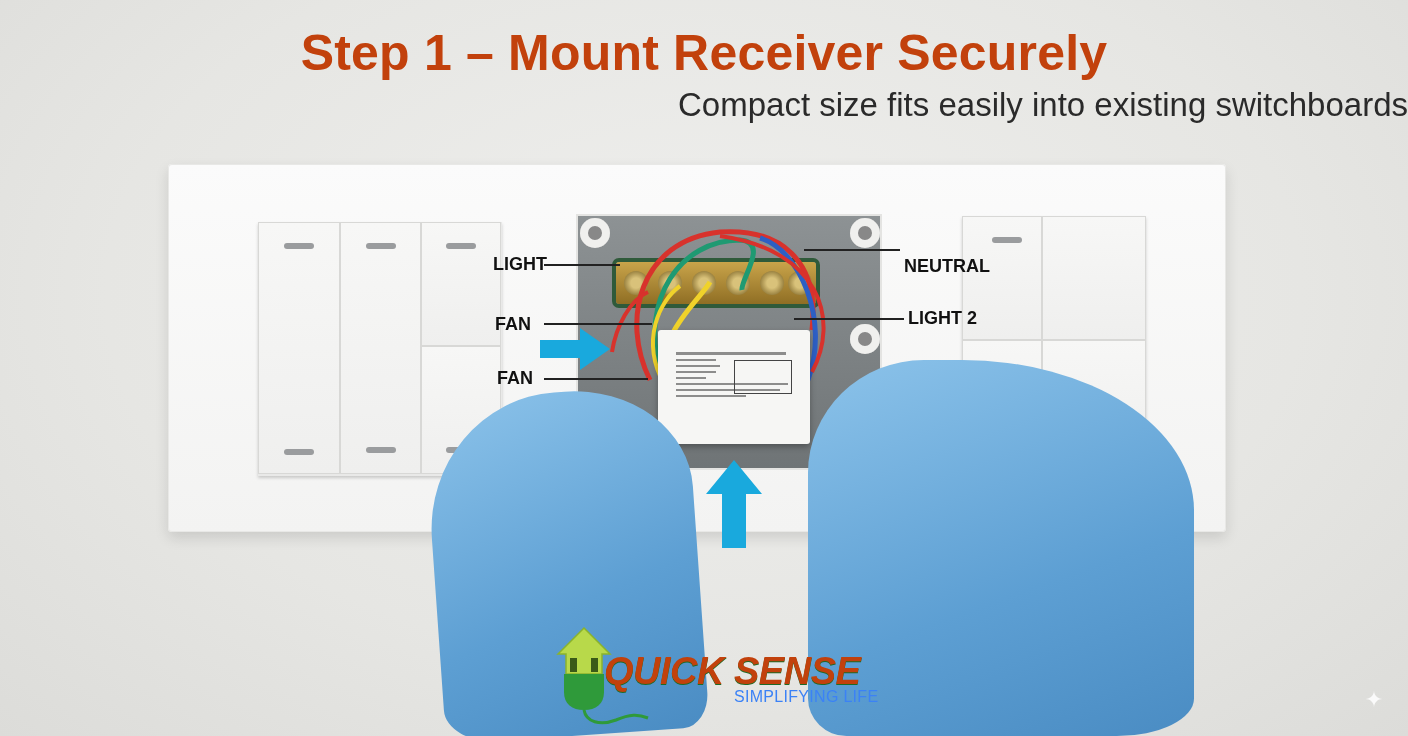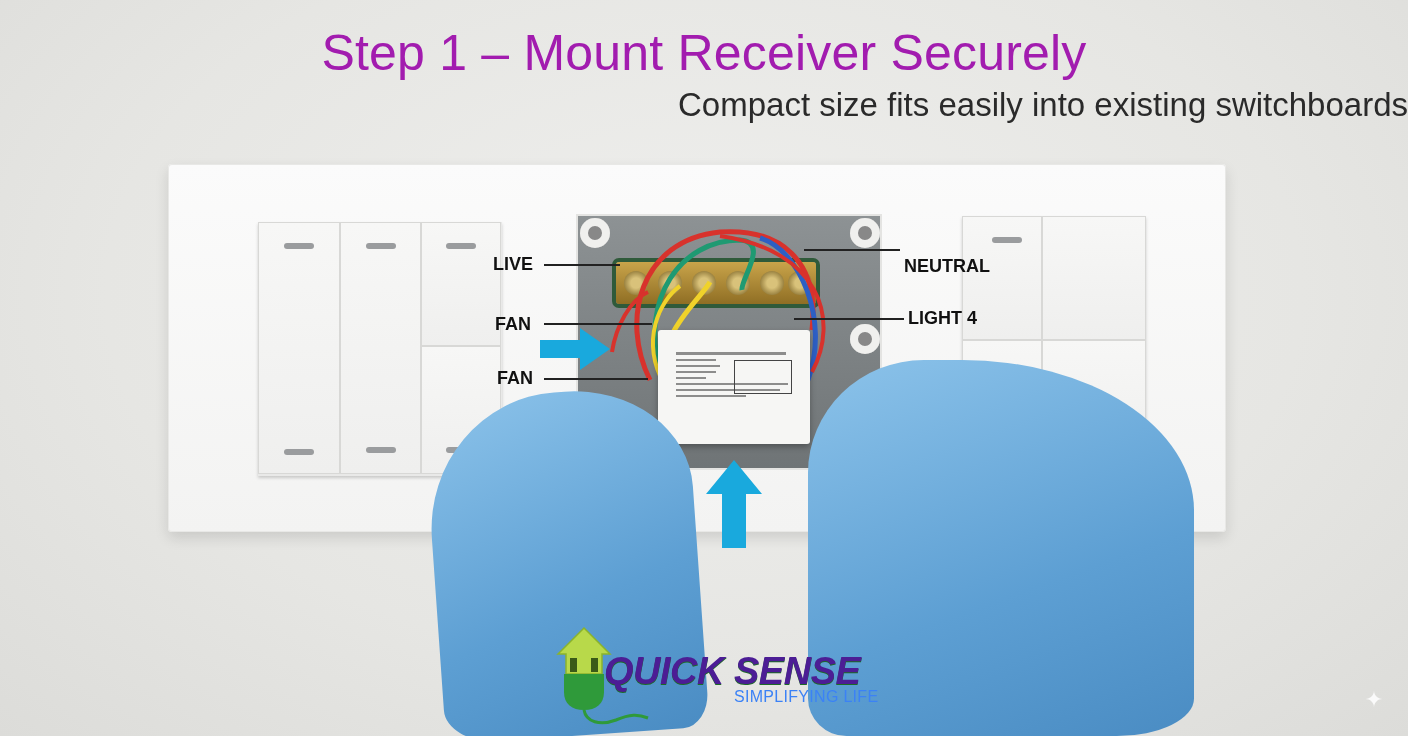--- a/index.html
+++ b/index.html
@@ -4,21 +4,21 @@
   <style>
     * { box-sizing: border-box; margin: 0; padding: 0; }
     html, body { width: 1408px; height: 736px; overflow: hidden; }
     body {
       background: radial-gradient(ellipse at 50% 40%, #efefed 0%, #e6e6e3 60%, #dcdcd9 100%);
       font-family: "Liberation Sans", sans-serif;
       position: relative;
     }
     .title {
       position: absolute; left: 0; right: 0; top: 24px;
-      text-align: center; font-weight: 400; font-size: 50px; color: #a21caf;
+      text-align: center; font-weight: 700; font-size: 50px; color: #c2410c;
       letter-spacing: 0.2px;
     }
     .subtitle {
       position: absolute; left: 10px; right: 0; top: 86px;
       text-align: right; font-size: 33px; color: #2a2a2a;
     }
     .plate {
       position: absolute; left: 168px; top: 164px; width: 1058px; height: 368px;
       background: linear-gradient(180deg, #fbfbfb 0%, #f3f3f2 100%);
       border-radius: 4px;
@@ -73,21 +73,21 @@
       position: absolute; background: linear-gradient(160deg,#8cc3ea,#5d9fd3 60%,#4a8cc3);
     }
     .arrow-right {
       position: absolute; left: 540px; top: 328px; width: 70px; height: 42px;
     }
     .arrow-up {
       position: absolute; left: 706px; top: 460px; width: 56px; height: 88px;
     }
     .logo-text {
       position: absolute; left: 604px; top: 650px; font-weight: 700; font-size: 38px;
-      color: #4c1d95; letter-spacing: -0.5px; font-style: italic;
+      color: #c2410c; letter-spacing: -0.5px; font-style: italic;
       text-shadow: 0 1px 0 #1d6b26;
     }
     .logo-tag {
       position: absolute; left: 734px; top: 688px; font-weight: 400; font-size: 16px;
       color: #3b82f6; letter-spacing: 0.3px;
     }
     .sparkle {
       position: absolute; left: 1364px; top: 690px; width: 20px; height: 20px;
       color: #fafafa; font-size: 22px; line-height: 20px; text-align: center;
     }
@@ -166,33 +166,33 @@
 <div class="glove" style="left:434px;top:392px;width:264px;height:344px;border-radius:50% 46% 10% 20% / 40% 30% 10% 10%;transform:rotate(-4deg);"></div>
 <div class="glove" style="left:808px;top:360px;width:386px;height:376px;border-radius:30% 60% 20% 10% / 30% 40% 10% 10%;"></div>
 
 <svg class="arrow-right" viewBox="0 0 70 42">
   <polygon points="0,12 40,12 40,0 70,21 40,42 40,30 0,30" fill="#19a9dd"></polygon>
 </svg>
 <svg class="arrow-up" viewBox="0 0 56 88">
   <polygon points="28,0 56,34 40,34 40,88 16,88 16,34 0,34" fill="#19a9dd"></polygon>
 </svg>
 
-<span class="callout" style="left:493px;top:254px;">LIVE</span>
+<span class="callout" style="left:493px;top:254px;">LIGHT</span>
 <span class="leader" style="left:544px;top:264px;width:76px;"></span>
 
 <span class="callout" style="left:495px;top:314px;">FAN</span>
 <span class="leader" style="left:544px;top:323px;width:108px;"></span>
 
 <span class="callout" style="left:497px;top:368px;">FAN</span>
 <span class="leader" style="left:544px;top:378px;width:104px;"></span>
 
 <span class="callout" style="left:904px;top:239px;margin-top:17px;">NEUTRAL</span>
 <span class="leader" style="left:804px;top:249px;width:96px;"></span>
 
-<span class="callout" style="left:908px;top:308px;">LIGHT 4</span>
+<span class="callout" style="left:908px;top:308px;">LIGHT 2</span>
 <span class="leader" style="left:794px;top:318px;width:110px;"></span>
 
 <svg style="position:absolute;left:556px;top:622px;" width="100" height="110" viewBox="0 0 100 110">
   <polygon points="2,32 28,6 54,32 46,32 46,52 10,52 10,32" fill="#b8d94a" stroke="#8ab32c" stroke-width="1.5"></polygon>
   <rect x="14" y="36" width="7" height="14" fill="#3a5a18"></rect>
   <rect x="35" y="36" width="7" height="14" fill="#3a5a18"></rect>
   <path d="M8 52 L48 52 L48 70 C48 82 40 88 28 88 C16 88 8 82 8 70 Z" fill="#2f9a3a"></path>
   <path d="M28 88 C30 100 44 104 60 98 C74 92 82 92 92 96" stroke="#2f9a3a" stroke-width="3" fill="none"></path>
 </svg>
 <span class="logo-text">QUICK SENSE</span>

